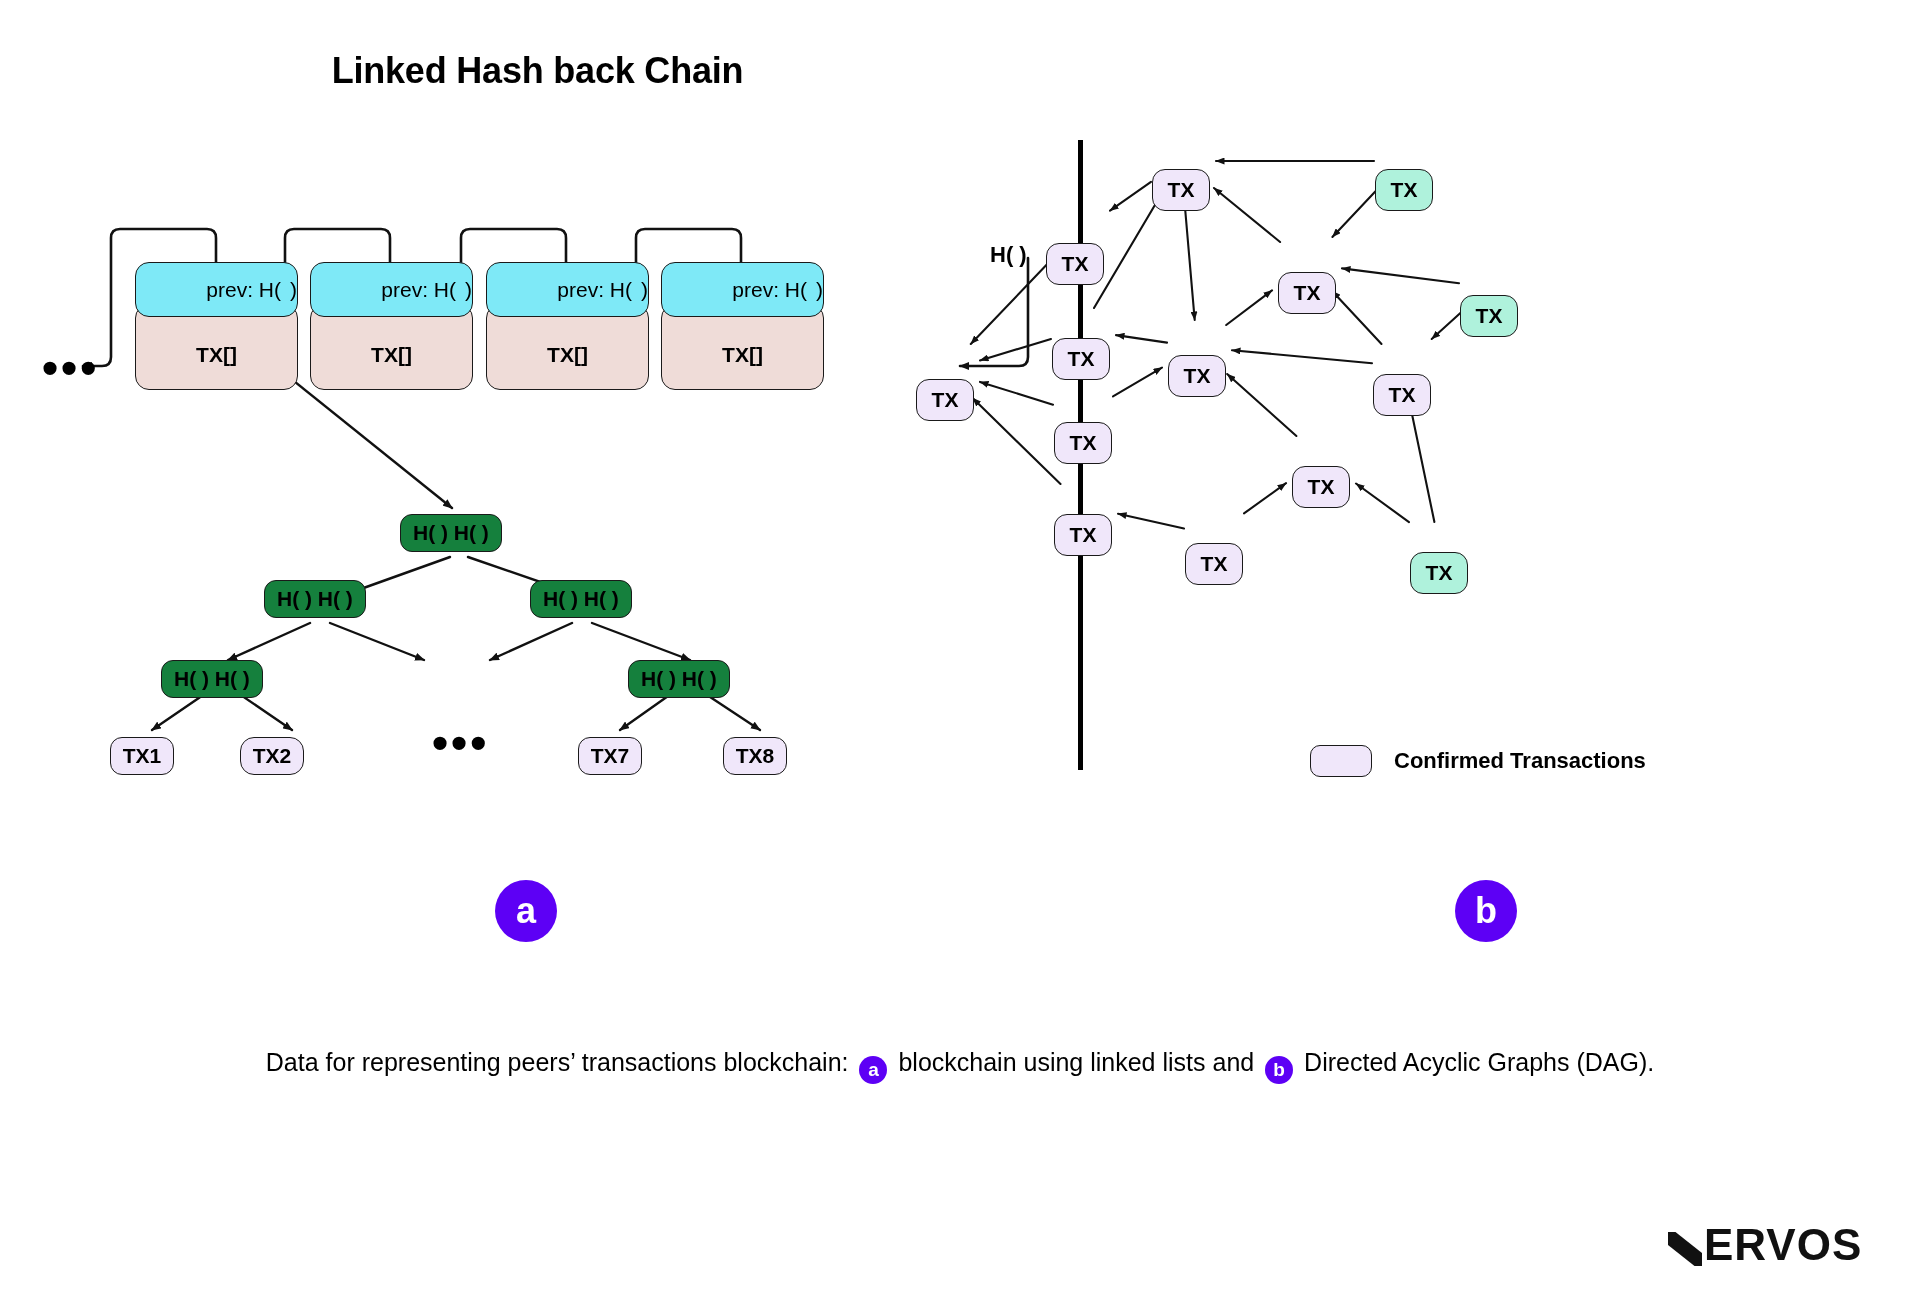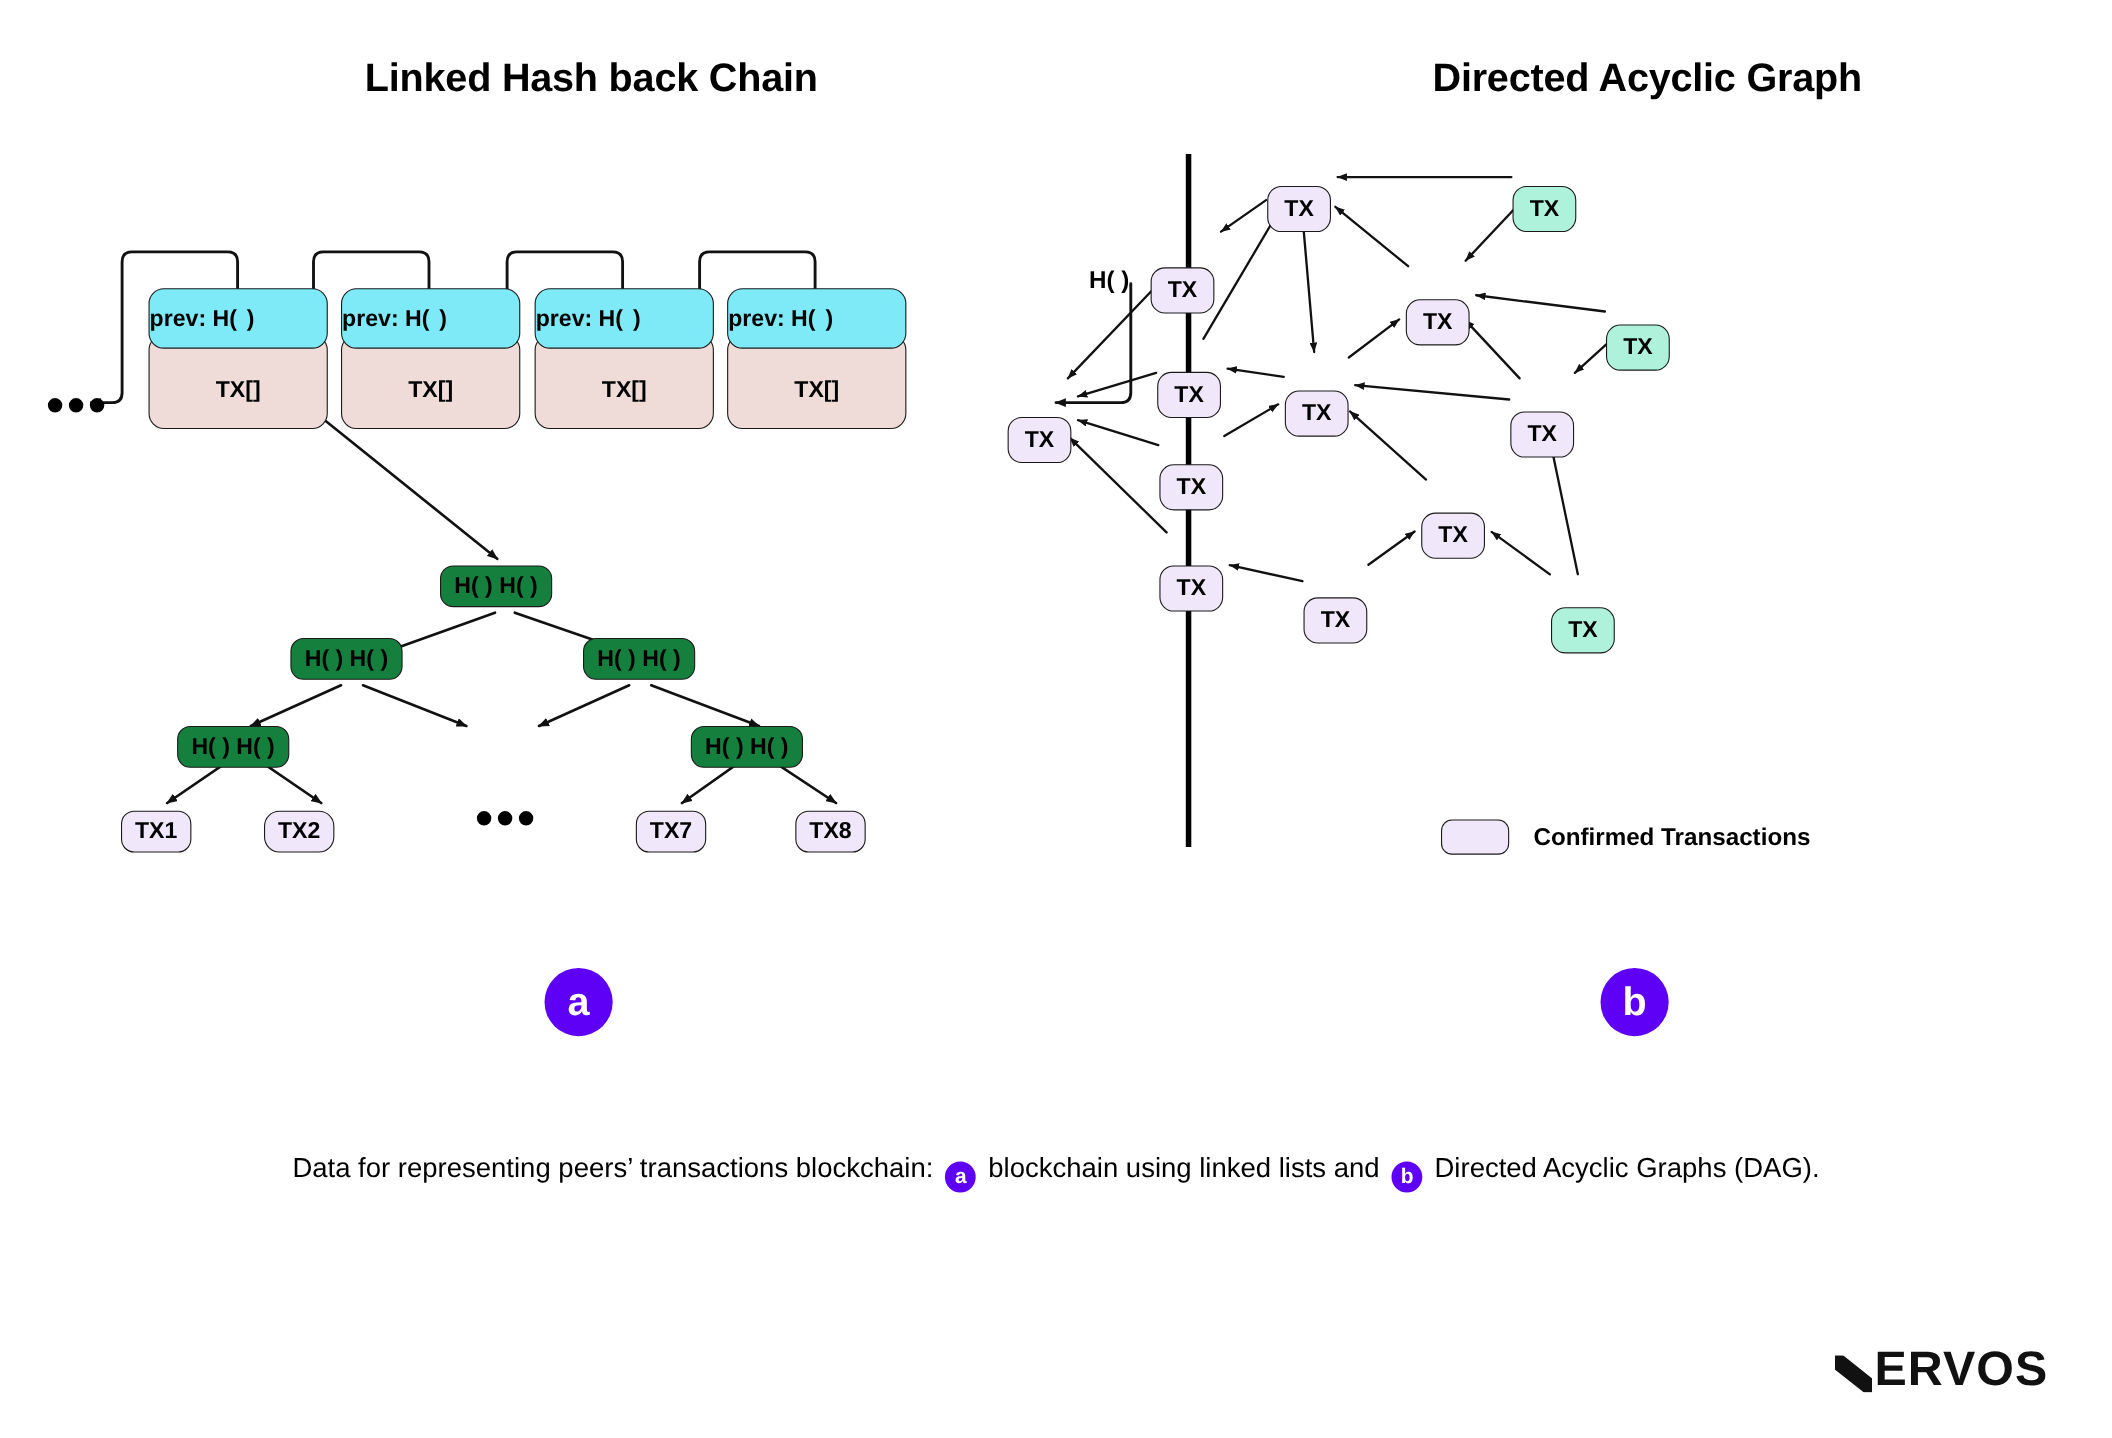--- a/index.html
+++ b/index.html
@@ -72,23 +72,23 @@
     position: absolute;
     left: 0; top: 0;
     width: 163px;
     height: 55px;
     box-sizing: border-box;
     background: #7EE9F7;
     border: 1.6px solid #1a1a1a;
     border-radius: 14px;
     display: flex;
     align-items: center;
-    justify-content: flex-start;
+    justify-content: flex-end;
     font-size: 21px;
-    font-weight: bold;
+    font-weight: normal;
     z-index: 2;
   }
   .block-body {
     position: absolute;
     left: 0; top: 42px;
     width: 163px;
     height: 86px;
     box-sizing: border-box;
     background: #EFDCD8;
     border: 1.6px solid #1a1a1a;
@@ -248,21 +248,20 @@
     pointer-events: none;
     z-index: 2;
   }
 </style>
 </head>
 <body>
 
 <div id="stage">
 
   <div class="panel-title" id="title-chain">Linked Hash back Chain</div>
-  <div class="panel-title" id="title-dag">Directed Acyclic Graph</div>
 
   <div id="divider"></div>
 
   <svg class="wires" viewBox="0 0 1920 1307">
     <defs>
       <marker id="ah" markerWidth="10" markerHeight="8" refX="9" refY="4" orient="auto" markerUnits="userSpaceOnUse">
         <path d="M0,0 L10,4 L0,8 z" fill="#111"></path>
       </marker>
       <marker id="ahs" markerWidth="9" markerHeight="7" refX="8.5" refY="3.5" orient="auto" markerUnits="userSpaceOnUse">
         <path d="M0,0 L9,3.5 L0,7 z" fill="#111"></path>

